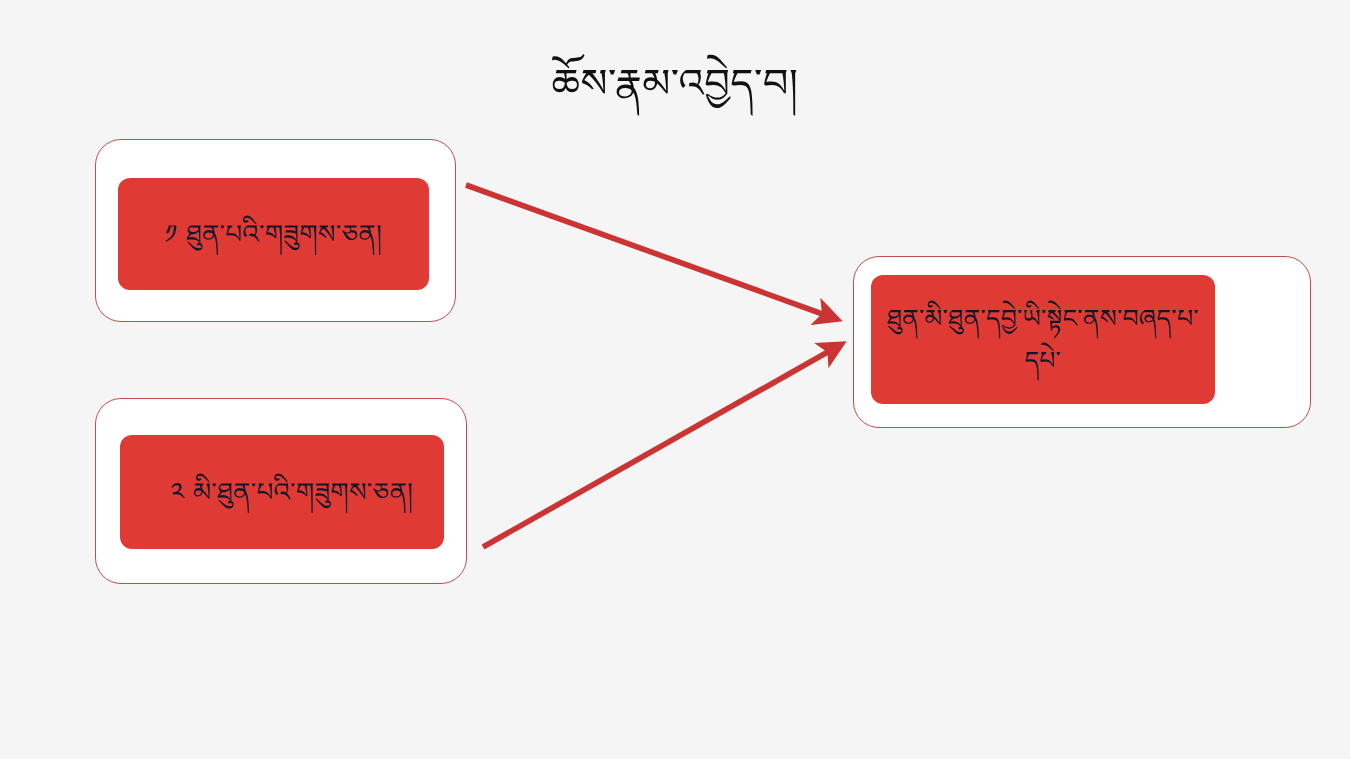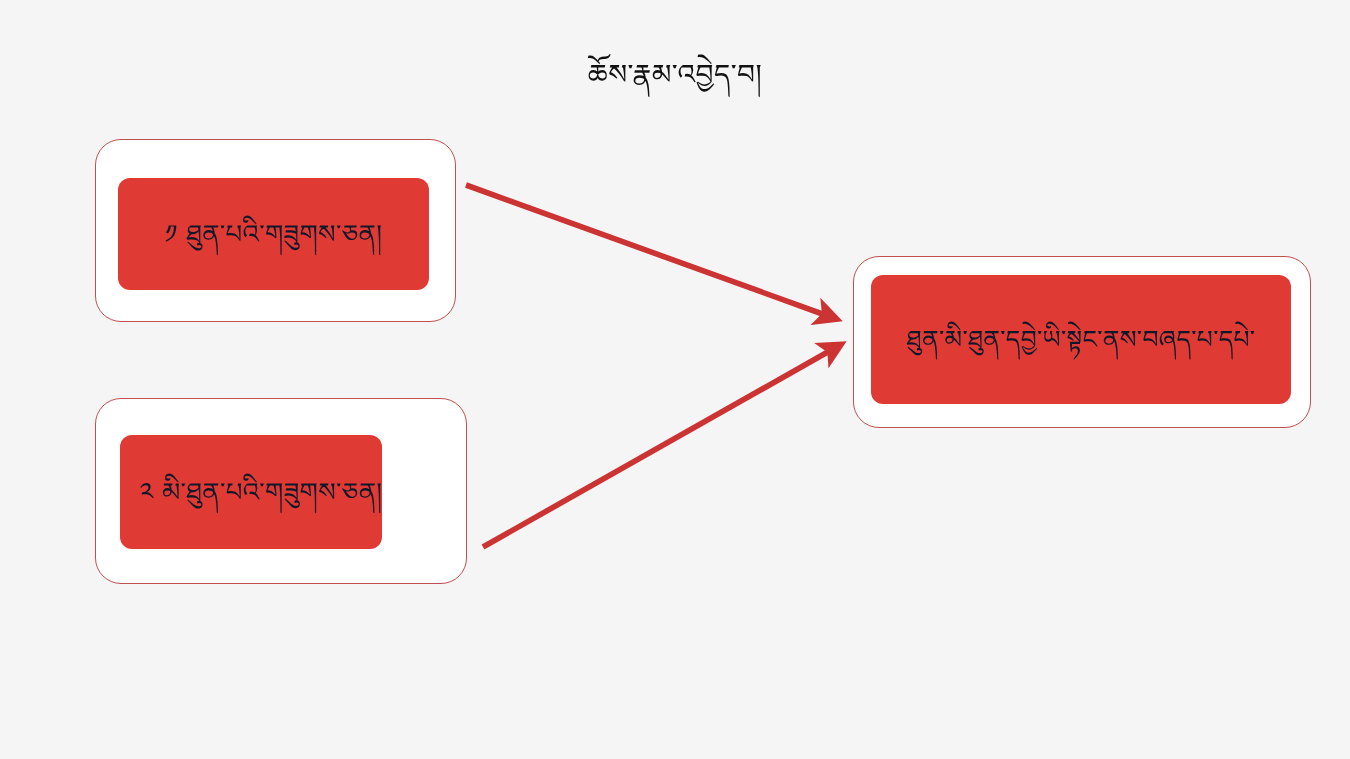--- a/index.html
+++ b/index.html
@@ -24,21 +24,21 @@
   }
 
   
   .slide-title {
     position: absolute;
     left: 0;
     top: 56px;
     width: 1350px;
     text-align: center;
     font-family: "DejaVu Sans", "Liberation Sans", sans-serif;
-    font-size: 28px;
+    font-size: 40px;
     line-height: 1.35;
     color: #111111;
     letter-spacing: 0.5px;
     white-space: nowrap;
   }
 
   
   .card {
     position: absolute;
     background: #ffffff;
@@ -72,24 +72,24 @@
     white-space: normal;
     font-size: 25px;
     line-height: 1.65;
   }
 
   
   #card-concordant        { left: 95px;  top: 139px; width: 361px; height: 183px; }
   #plate-concordant       { left: 118px; top: 178px; width: 311px; height: 112px; }
 
   #card-discordant        { left: 95px;  top: 398px; width: 372px; height: 186px; }
-  #plate-discordant       { left: 120px; top: 435px; width: 262px; height: 114px; padding-left: 20px; }
+  #plate-discordant       { left: 120px; top: 435px; width: 324px; height: 114px; padding-left: 20px; }
 
   #card-conclusion        { left: 853px; top: 256px; width: 458px; height: 172px; }
-  #plate-conclusion       { left: 871px; top: 275px; width: 420px; height: 129px; }
+  #plate-conclusion       { left: 871px; top: 275px; width: 344px; height: 129px; }
 
   
   #arrows {
     position: absolute;
     left: 0; top: 0;
     width: 1350px;
     height: 759px;
     pointer-events: none;
   }
 </style>

